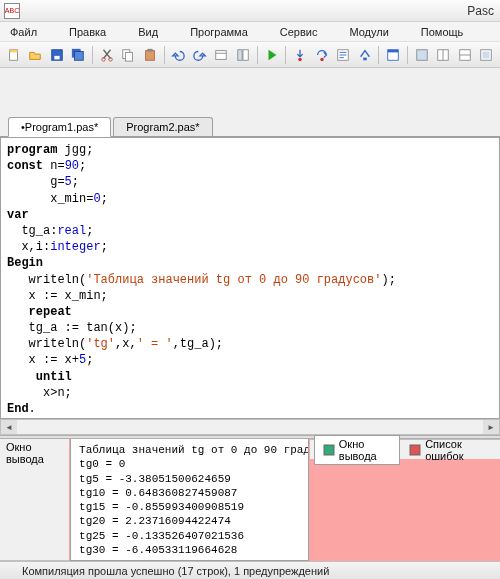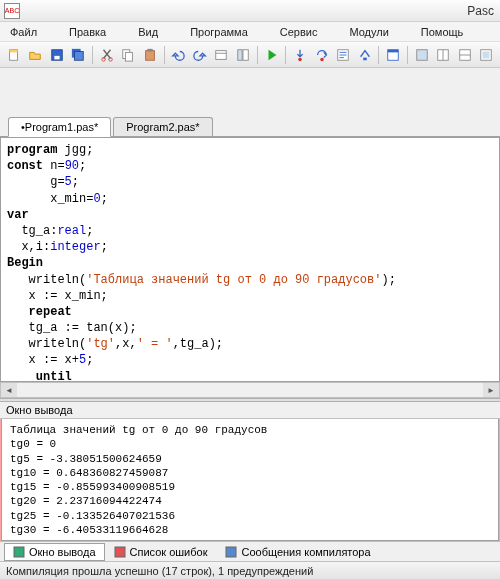--- a/index.html
+++ b/index.html
@@ -16,28 +16,28 @@
 .tabs { height: 22px; background: #f0f0f0; display: flex; align-items: flex-end; padding: 0 8px; border-bottom: 1px solid #a0a0a0; margin-top: 47px; }
 .tab { padding: 3px 12px; font-size: 11px; background: #e8e8e8; border: 1px solid #a0a0a0; border-bottom: none; border-radius: 3px 3px 0 0; margin-right: 2px; position: relative; cursor: default; }
 .tab.active { background: #fff; bottom: -1px; border-bottom: 1px solid #fff; }
 .editor { flex: 1; background: #fff; font-family: 'Courier New', monospace; font-size: 12px; padding: 4px 6px; overflow: auto; white-space: pre; line-height: 1.35; border: 1px solid #a0a0a0; margin: 0; }
 .kw { color: #000; font-weight: bold; }
 .num { color: #0000cc; }
 .typ { color: #0000cc; }
 .str { color: #c2410c; }
 .ident { color: #000; }
 .splitter { height: 4px; background: #e0e0e0; border-top: 1px solid #b0b0b0; border-bottom: 1px solid #b0b0b0; cursor: ns-resize; }
-.output-panel { background: #fca5a5; display: flex; flex-direction: column; }
+.output-panel { background: #fca5a5; display: flex; flex-direction: row; }
 .output-title { padding: 2px 6px; font-size: 11px; background: #f0f0f0; border-bottom: 1px solid #c0c0c0; }
 .output-body { font-family: 'Courier New', monospace; font-size: 11px; background: #fff; padding: 4px 8px; white-space: pre; line-height: 1.3; height: 122px; overflow: hidden; border: 1px solid #a0a0a0; border-top: none; margin: 0 1px; }
 .output-tabs { height: 20px; background: #f0f0f0; display: flex; align-items: center; padding: 0 4px; gap: 0; border-top: 1px solid #c0c0c0; }
 .otab { padding: 2px 8px; font-size: 11px; display: flex; align-items: center; gap: 4px; border: 1px solid transparent; cursor: default; }
 .otab.active { background: #fff; border-color: #a0a0a0; }
 .otab-icon { width: 12px; height: 12px; }
-.statusbar { height: 18px; background: linear-gradient(#f4f4f4,#e4e4e4); border-top: 1px solid #c0c0c0; display: flex; align-items: center; padding: 0 6px; font-size: 11px; color: #222; }
+.statusbar { height: 18px; background: linear-gradient(#f4f4f4,#e4e4e4); border-top: 1px solid #c0c0c0; display: flex; align-items: center; padding: 0 22px; font-size: 11px; color: #222; }
 .scrollbar-h { height: 16px; background: #f0f0f0; border: 1px solid #c0c0c0; display: flex; align-items: center; }
 .sb-btn { width: 16px; height: 14px; background: #e0e0e0; display: flex; align-items: center; justify-content: center; font-size: 8px; color: #555; }
 .sb-track { flex: 1; height: 14px; }
 </style>
 </head>
 <body>
 
 <div class="titlebar">
   <div class="title-icon">ABC</div>
   <div class="title-text">Pasc</div>
@@ -233,24 +233,18 @@
             <rect x="1" y="1" width="10" height="10" fill="#3a7" stroke="#666"></rect>
           </svg></span>
         <span>Окно вывода</span>
       </div>
       <div class="otab">
         <span class="otab-icon"><svg width="12" height="12" viewBox="0 0 12 12">
             <rect x="1" y="1" width="10" height="10" fill="#d55" stroke="#666"></rect>
           </svg></span>
         <span>Список ошибок</span>
       </div>
-      <div class="otab">
-        <span class="otab-icon"><svg width="12" height="12" viewBox="0 0 12 12">
-            <rect x="1" y="1" width="10" height="10" fill="#58c" stroke="#666"></rect>
-          </svg></span>
-        <span>Сообщения компилятора</span>
-      </div>
     </div>
 </div>
 
 <div class="statusbar">
   <span>Компиляция прошла успешно (17 строк), 1 предупреждений</span>
 </div>
 
 </body></html>

